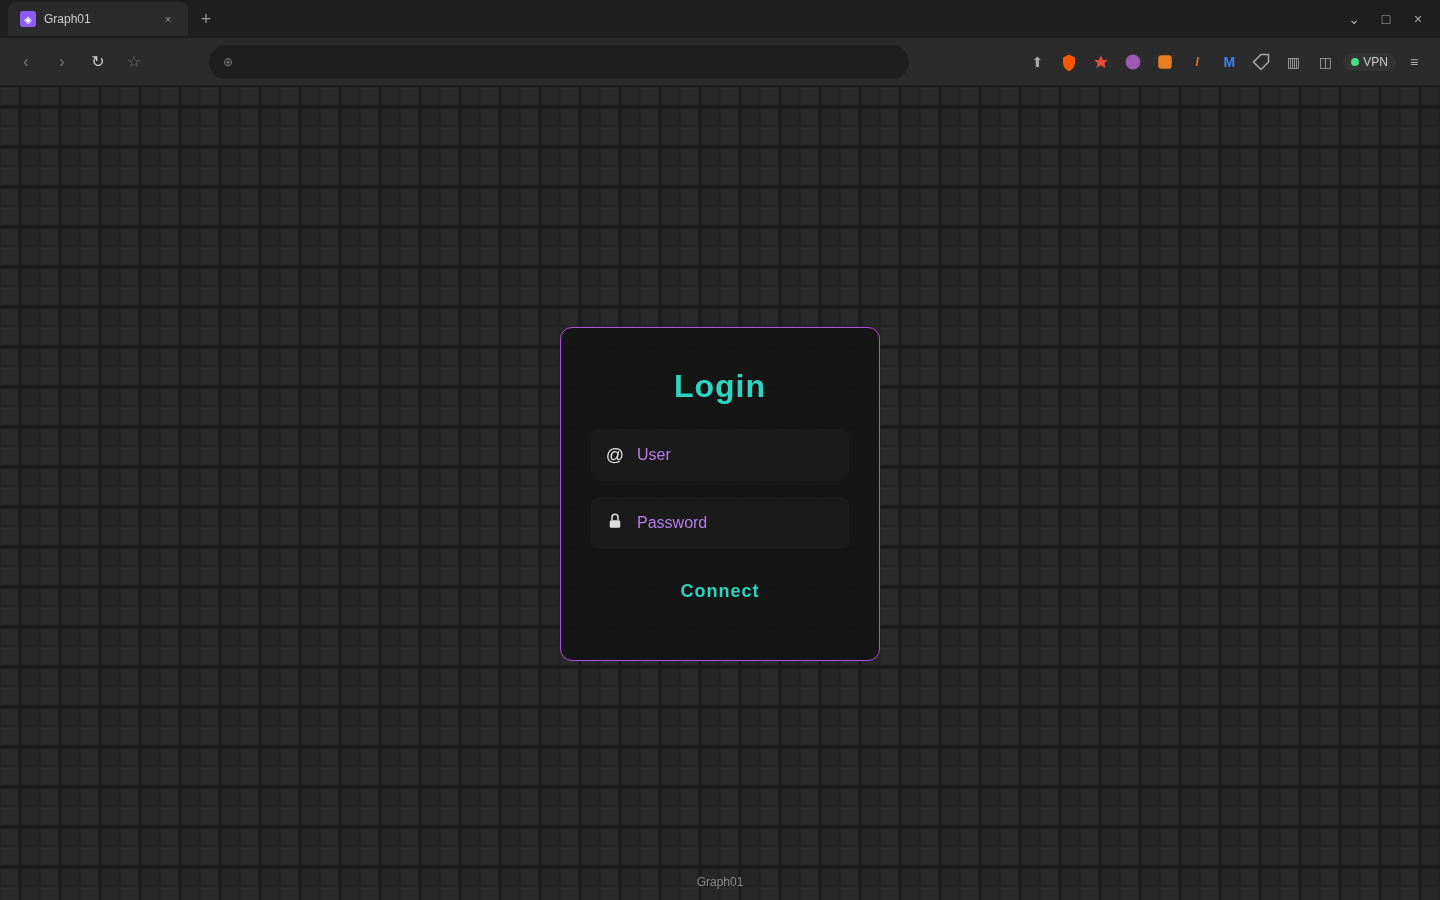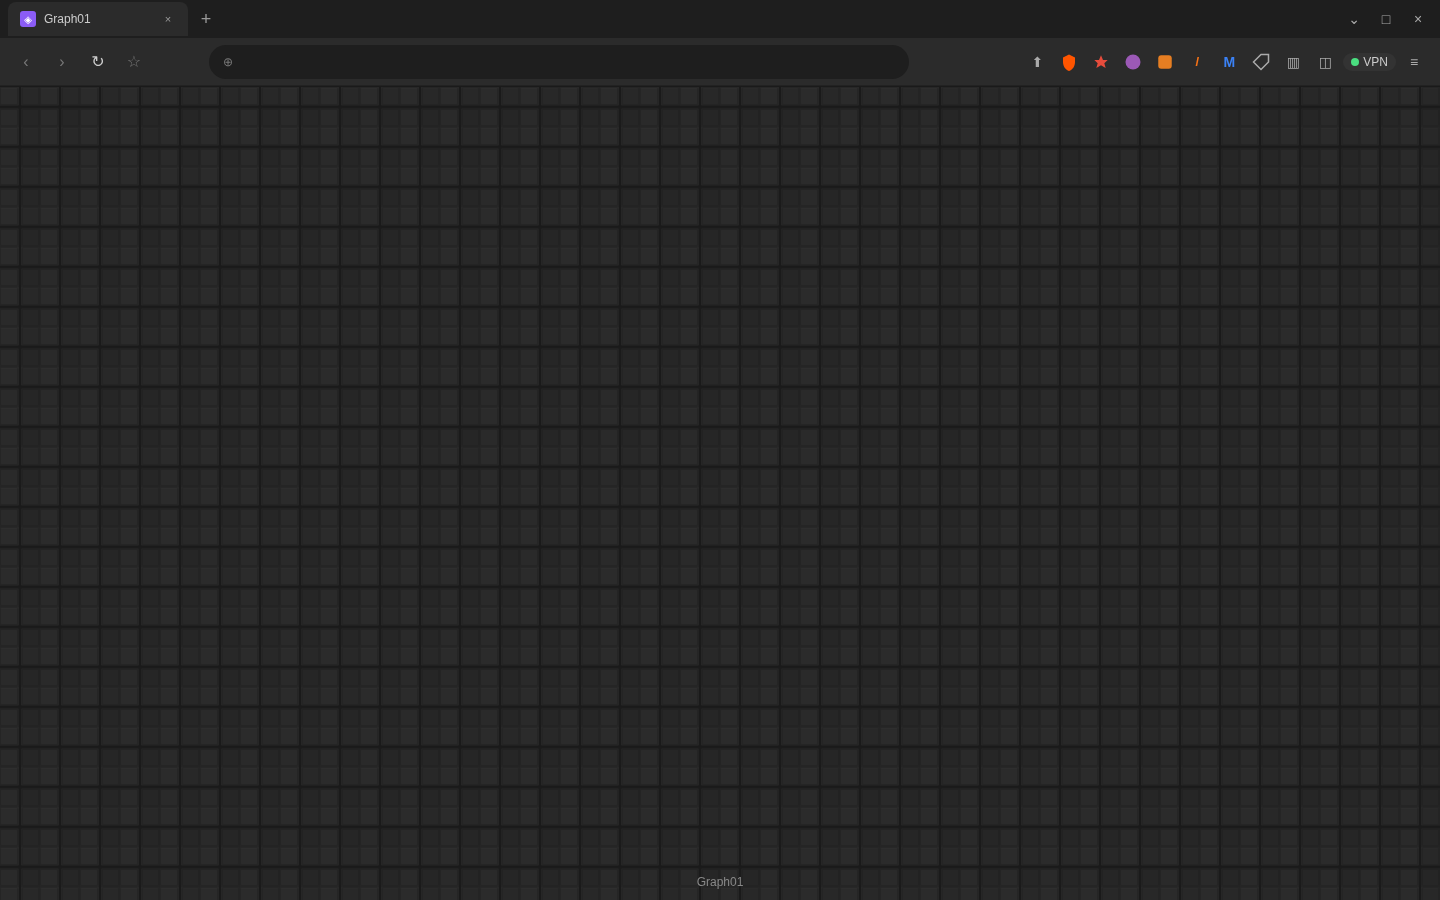--- a/index.html
+++ b/index.html
@@ -408,17 +408,40 @@
           <rect x="0" y="0" width="40" height="18" rx="1" fill="#1e1e1e" opacity="0.5"></rect>
           <rect x="0" y="22" width="40" height="18" rx="1" fill="#1c1c1c" opacity="0.5"></rect>
         </pattern>
       </defs>
       <rect width="100%" height="100%" fill="#1e1e1e"></rect>
       <rect width="100%" height="100%" fill="url(#weave)"></rect>
       <rect width="100%" height="100%" fill="url(#weave2)" opacity="0.3"></rect>
     </svg>
   </div>
 
+  <div class="login-card">
+    <h1 class="login-title">Login</h1>
+
+    <div class="input-group">
+
+      <div class="input-wrapper">
+        <span class="input-icon">@</span>
+        <input type="text" class="input-field" placeholder="User" style="">
+      </div>
+
+      <div class="input-wrapper">
+        <span class="input-icon">
+          <svg width="18" height="18" viewBox="0 0 24 24" fill="#e0e0e0">
+            <rect x="5" y="11" width="14" height="10" rx="2" fill="#e0e0e0"></rect>
+            <path d="M8 11V7a4 4 0 0 1 8 0v4" stroke="#e0e0e0" stroke-width="2" fill="none"></path>
+          </svg>
+        </span>
+        <input type="password" class="input-field" placeholder="Password" style="">
+      </div>
+    </div>
+
+    <button class="connect-btn">Connect</button>
+  </div>
 
   <div class="page-footer">
     <span>Graph01</span>
   </div>
 </div>
 
 </body></html>

